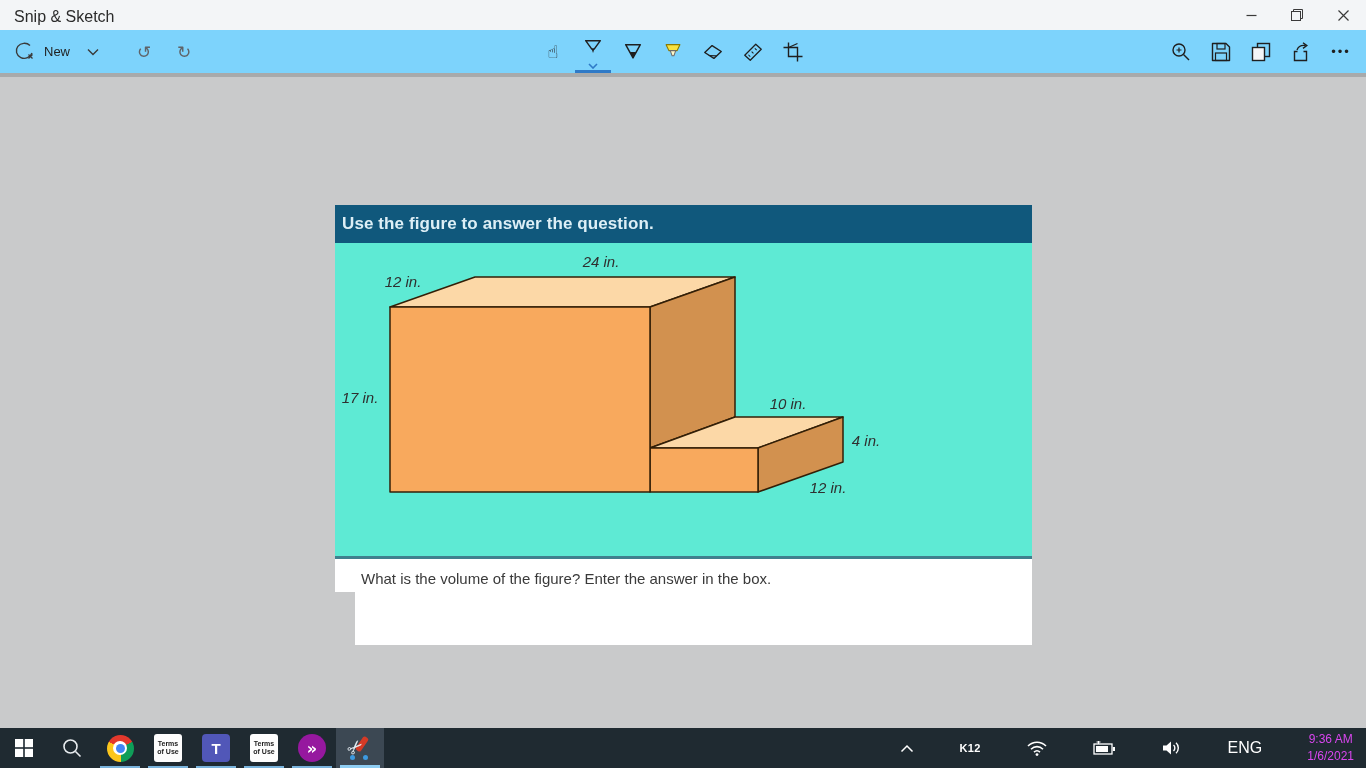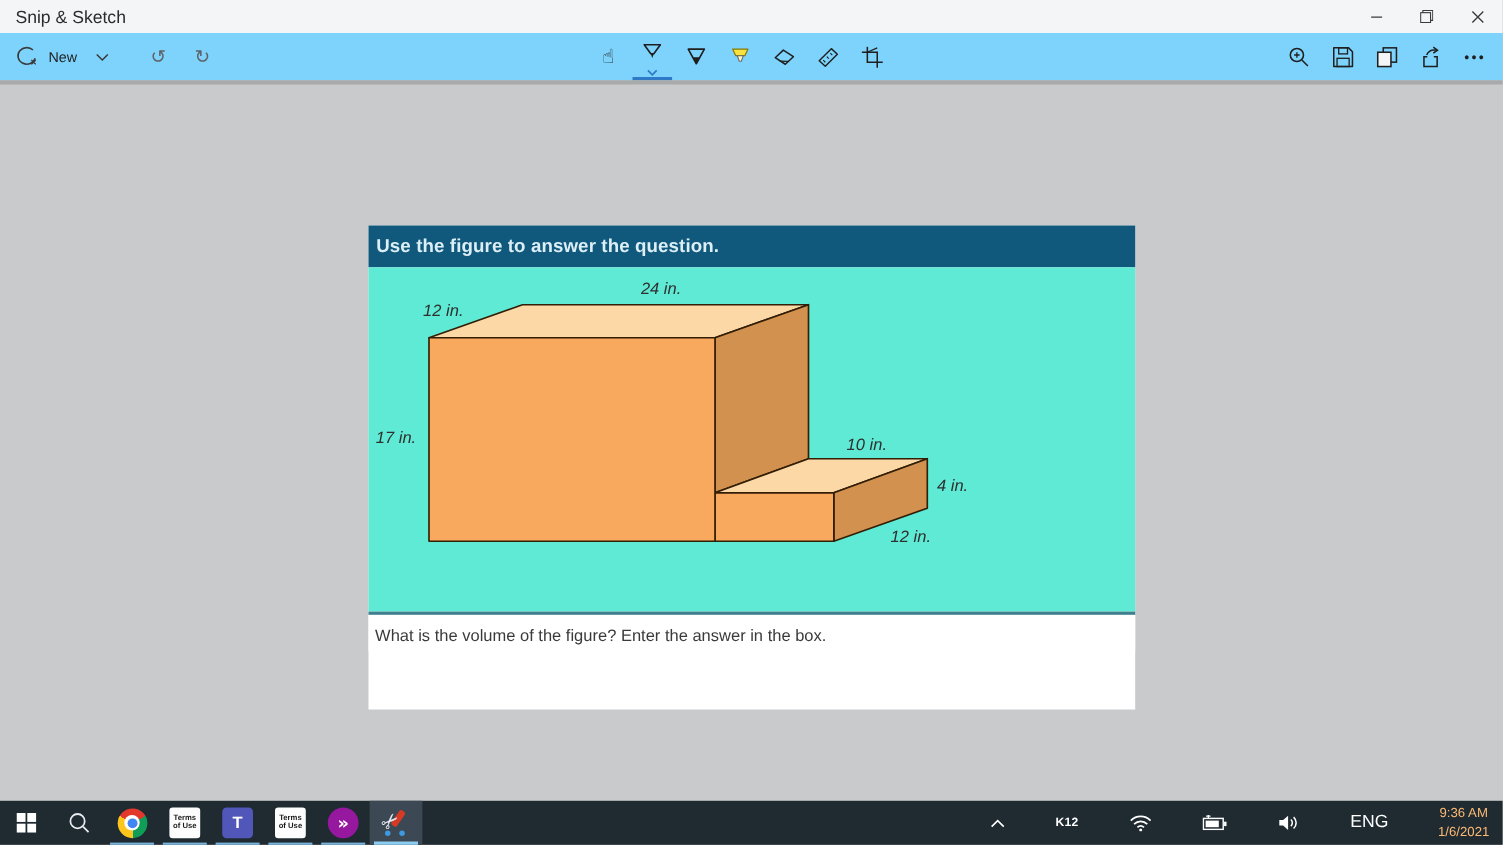--- a/index.html
+++ b/index.html
@@ -32,21 +32,21 @@
   .tb-right { position:absolute; right:5px; top:0; height:43px; display:flex; }
   .tb-sep { position:absolute; left:0; top:73px; width:1366px; height:4px; background:#a8aaab; }
 
   
   .canvas { position:absolute; left:0; top:77px; width:1366px; height:651px; background:#c9cacb; }
   .snip { position:absolute; left:335px; top:128px; width:697px; height:387px; background:#fff; }
   .snip-header { height:38px; background:#10587c; display:flex; align-items:center; padding-left:7px;text-align:center; }
   .snip-header span { font-size:17px; font-weight:bold; color:#ddeff6; letter-spacing:.1px; }
   .figure-panel { height:313px; background:#5eead4;font-style:italic; }
   .teal-line { height:3px; background:#3f808e; }
-  .question-panel { background:#ffffff; height:86px; }
+  .question-panel { background:#ffffff; height:86px;margin-left:20px; }
   .question-text { padding:11px 0 0 6px; font-size:15px; color:#3a3a3a; }
   .answer-row { margin-left:12px; margin-top:11px; height:45px;
     border-top:1px solid #e9e9e9; border-left:1px solid #e9e9e9;
     display:flex; align-items:center; padding-left:18px; }
   .answer-input { width:88px; height:32px; border:2px solid #2c7d88; background:#fff;
     font-size:15px; padding:0 6px; outline:none; }
   .unit-label { font-size:15px; color:#3a3a3a; margin-left:8px; }
   svg text { font-family:"Liberation Sans", sans-serif; }
 
   
@@ -79,21 +79,21 @@
   .snipicon .sciss { position:absolute; left:1px; top:2px; font-size:19px; color:#e4ecf1;
     font-family:"DejaVu Sans",sans-serif; transform:rotate(-45deg); }
   .snipicon .dot1,.snipicon .dot2 { position:absolute; width:5px; height:5px; border-radius:50%;
     background:#3d9ae0; bottom:2px; }
   .snipicon .dot1 { left:4px; } .snipicon .dot2 { left:17px; }
   .tray { margin-left:auto; display:flex; align-items:center; height:40px; padding-right:4px;gap:32px; }
   .tray-item { display:flex; align-items:center; justify-content:center; height:40px; padding:0 7px;
     color:#fff; }
   .k12 { font-size:11px; font-weight:bold; letter-spacing:.3px; }
   .lang { font-size:16px; }
-  .clock { text-align:center; font-size:12px; color:#fdba74; line-height:1.45; padding:0 8px 0 6px; }
+  .clock { text-align:center; font-size:12px; color:#d946ef; line-height:1.45; padding:0 8px 0 6px; }
 </style>
 </head>
 <body>
 
 <div class="titlebar">
   <div class="title-text">Snip &amp; Sketch</div>
   <div class="win-controls">
     <div class="win-btn">
       <svg width="11" height="11" viewBox="0 0 11 11">
           <line x1="0.5" y1="5.5" x2="10.5" y2="5.5" stroke="#3a3a3a" stroke-width="1.2"></line>

